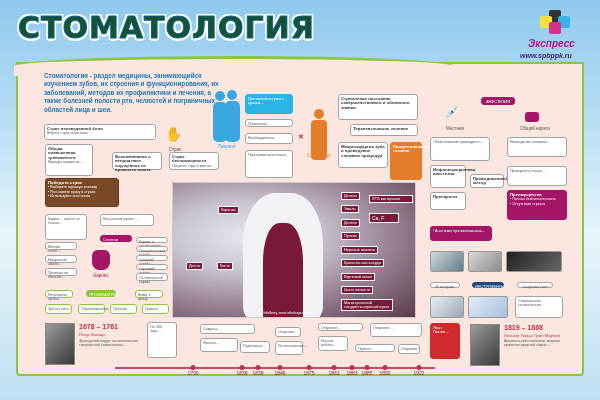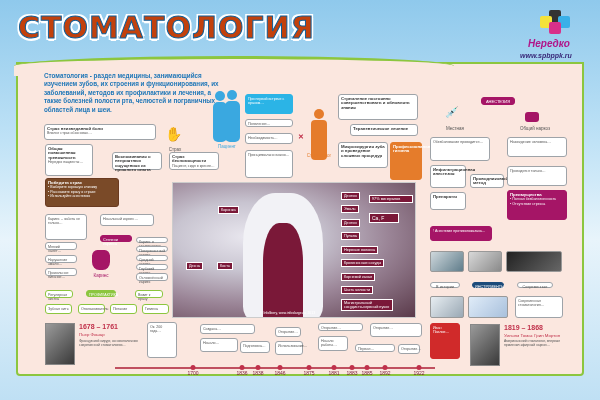--- a/index.html
+++ b/index.html
@@ -1,17 +1,17 @@
 <!DOCTYPE html>
 <html><head>
 <meta charset="utf-8">
 <style>
 *{box-sizing:border-box;margin:0;padding:0}
 body{width:600px;height:400px;overflow:hidden;font-family:"Liberation Sans",sans-serif;background:linear-gradient(180deg,#8fc9ec 0%,#bfe2f6 35%,#e8f4fb 60%,#bfe0f4 100%);position:relative}
-.title{position:absolute;left:18px;top:10px;font-family:"DejaVu Sans",sans-serif;font-weight:bold;font-size:30px;color:#c2410c;letter-spacing:1px;-webkit-text-stroke:1px #0c5e9a;text-shadow:2px 2px 0 #fff,-2px -2px 0 #fff,2px -2px 0 #fff,-2px 2px 0 #fff,0 3px 0 #fff}
+.title{position:absolute;left:18px;top:10px;font-family:"DejaVu Sans",sans-serif;font-weight:bold;font-size:30px;color:#14532d;letter-spacing:1px;-webkit-text-stroke:1px #0c5e9a;text-shadow:2px 2px 0 #fff,-2px -2px 0 #fff,2px -2px 0 #fff,-2px 2px 0 #fff,0 3px 0 #fff}
 .logo{position:absolute;left:520px;top:6px;width:70px;height:56px}
 .cubes{position:absolute;left:20px;top:4px;width:30px;height:26px}
 .cube{position:absolute;width:12px;height:12px;border-radius:2px}
 .logo-text{position:absolute;left:8px;top:32px;font-size:10px;color:#b0178a;font-style:italic;font-weight:bold}
 .logo-url{position:absolute;left:0;top:46px;font-size:7px;font-weight:bold;font-style:italic;color:#3a2a7a;white-space:nowrap}
 .panel{position:absolute;left:16px;top:62px;width:568px;height:314px;background:#fbe7df;border:2px solid #8cc63f;border-radius:0 0 4px 4px}
 .panel-arc{position:absolute;left:14px;top:56px;width:440px;height:20px;border-top:3px solid #8cc63f;border-radius:50% 50% 0 0;background:#fbe7df}
 .intro{position:absolute;left:44px;top:72px;width:180px;font-size:6.3px;line-height:8.4px;font-weight:bold;color:#1f77b8}
 .box{position:absolute;background:#fff;border:1px solid #9ea3a8;border-radius:3px;font-size:3.6px;line-height:4.4px;color:#555;padding:2px}
 .box b{display:block;font-size:4.3px;color:#333}
@@ -42,21 +42,21 @@
 
 <div class="title">СТОМАТОЛОГИЯ</div>
 
 <div class="logo">
   <div class="cubes">
     <div class="cube" style="left:9px;top:0;background:#333"></div>
     <div class="cube" style="left:0;top:6px;background:#f4e23a"></div>
     <div class="cube" style="left:18px;top:6px;background:#3ab0e8"></div>
     <div class="cube" style="left:9px;top:12px;background:#d8308a"></div>
   </div>
-  <div class="logo-text">Нередко</div>
+  <div class="logo-text">Экспресс</div>
   <div class="logo-url">www.spbppk.ru</div>
 </div>
 
 <div class="panel"></div>
 <div class="panel-arc"></div>
 
 <div class="intro">Стоматология - раздел медицины, занимающийся изучением зубов, их строения и функционирования, их заболеваний, методов их профилактики и лечения, а также болезней полости рта, челюстей и пограничных областей лица и шеи.</div>
 
 <div class="box" style="left:44px;top:124px;width:112px;height:16px"><b>Страх неизведанной боли</b>Вполне страх обоснован…</div>
 <div class="box" style="left:45px;top:144px;width:48px;height:32px"><b>Общая повышенная тревожность</b>Нередко пациенты…</div>

